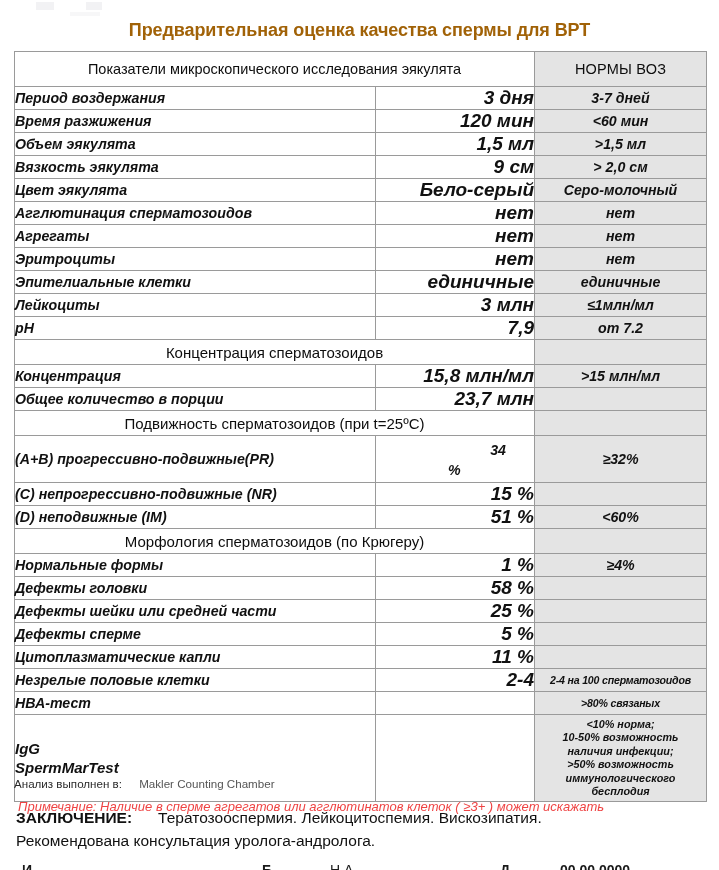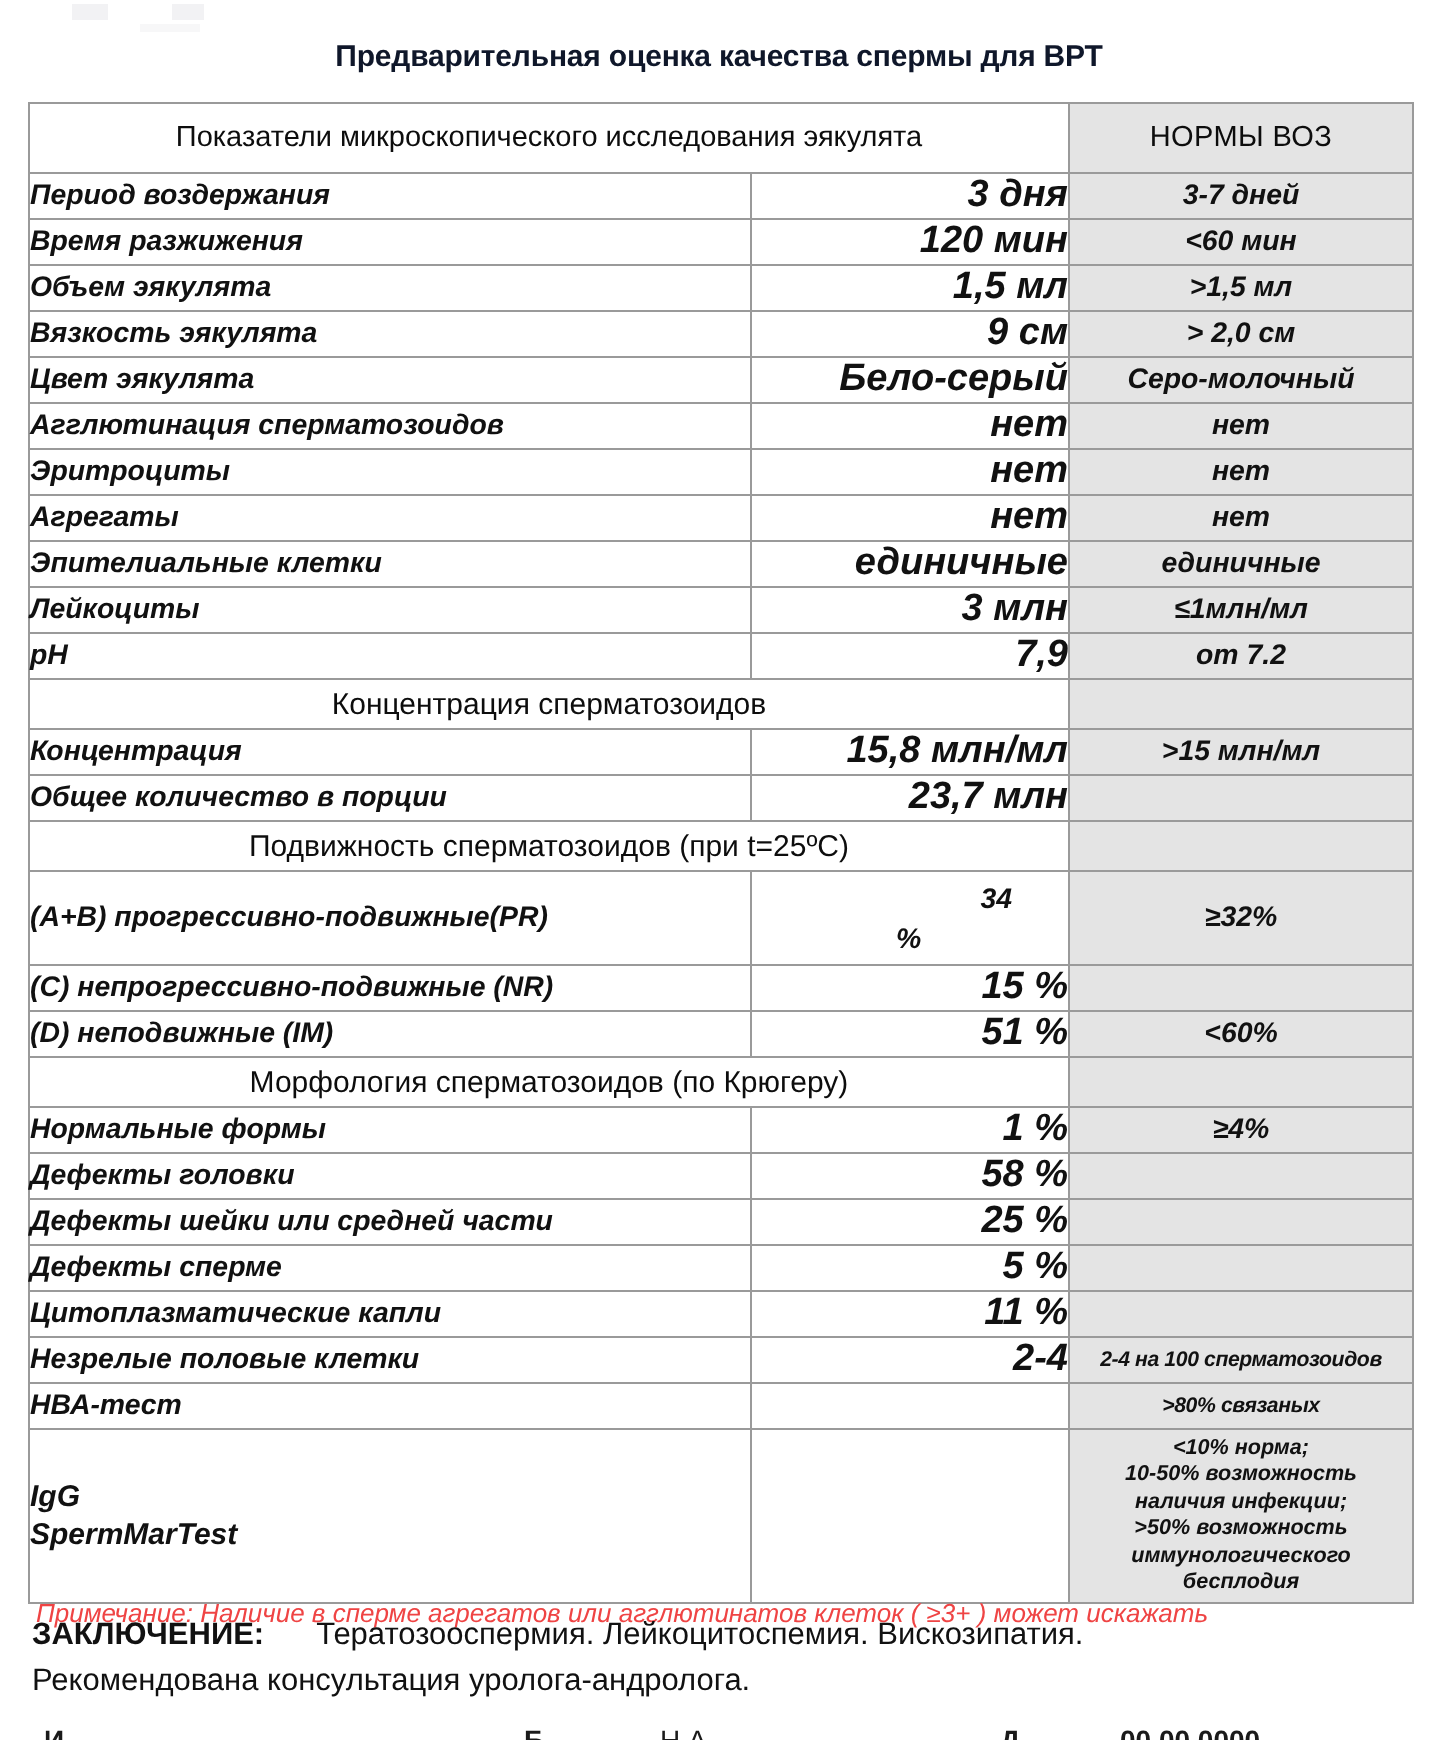--- a/index.html
+++ b/index.html
@@ -33,24 +33,24 @@
   .scan-artifact.a1 { left: 36px;  width: 18px; }
   .scan-artifact.a2 { left: 86px;  width: 16px; }
   .scan-artifact.a3 { left: 70px;  top: 12px; width: 30px; height: 4px; background:#f7f7f8; }
 
   .doc-title {
     position: absolute;
     top: 20px;
     left: 0;
     width: 719px;
     text-align: center;
-    font-size: 15px;
+    font-size: 18px;
     font-weight: bold;
     letter-spacing: -0.1px;
-    color: #0f172a;
+    color: #a16207;
   }
 
   
   table.report {
     position: absolute;
     top: 51px;
     left: 14px;
     width: 692px;
     border-collapse: collapse;
     table-layout: fixed;
@@ -269,26 +269,26 @@
         <td class="r-name">Цвет эякулята</td>
         <td class="r-value">Бело-серый</td>
         <td class="r-norm">Серо-молочный</td>
       </tr>
       <tr>
         <td class="r-name">Агглютинация сперматозоидов</td>
         <td class="r-value">нет</td>
         <td class="r-norm">нет</td>
       </tr>
       <tr>
-        <td class="r-name">Эритроциты</td>
+        <td class="r-name">Агрегаты</td>
         <td class="r-value">нет</td>
         <td class="r-norm">нет</td>
       </tr>
       <tr>
-        <td class="r-name">Агрегаты</td>
+        <td class="r-name">Эритроциты</td>
         <td class="r-value">нет</td>
         <td class="r-norm">нет</td>
       </tr>
       <tr>
         <td class="r-name">Эпителиальные клетки</td>
         <td class="r-value">единичные</td>
         <td class="r-norm">единичные</td>
       </tr>
       <tr>
         <td class="r-name">Лейкоциты</td>
@@ -395,20 +395,24 @@
           <div>иммунологического</div>
           <div>бесплодия</div>
         </td>
       </tr>
 
     </tbody>
   </table>
 
   <div class="note-line">Примечание: Наличие в сперме агрегатов или агглютинатов  клеток ( ≥3+ )  может искажать</div>
 
+  <div class="performed-line">
+    <span class="lbl">Анализ выполнен в:</span>
+    <span class="val">Makler Counting Chamber</span>
+  </div>
 
   <div class="conclusion">
     <div>
       <span class="kw">ЗАКЛЮЧЕНИЕ:</span><span class="body">Тератозооспермия. Лейкоцитоспемия. Вискозипатия.</span>
     </div>
     <div>Рекомендована консультация уролога-андролога.</div>
   </div>
 
   <div class="sig-strip">
     <span class="sig-i">И</span>

